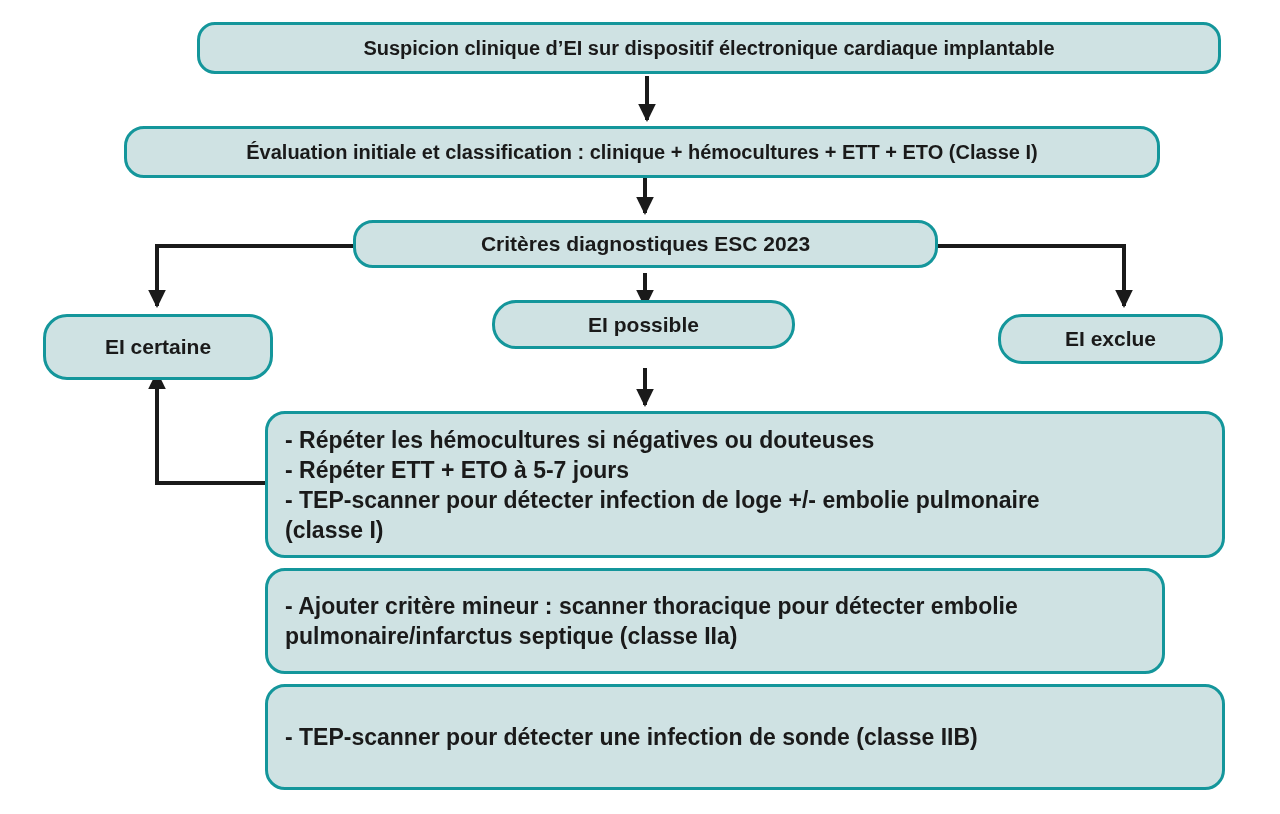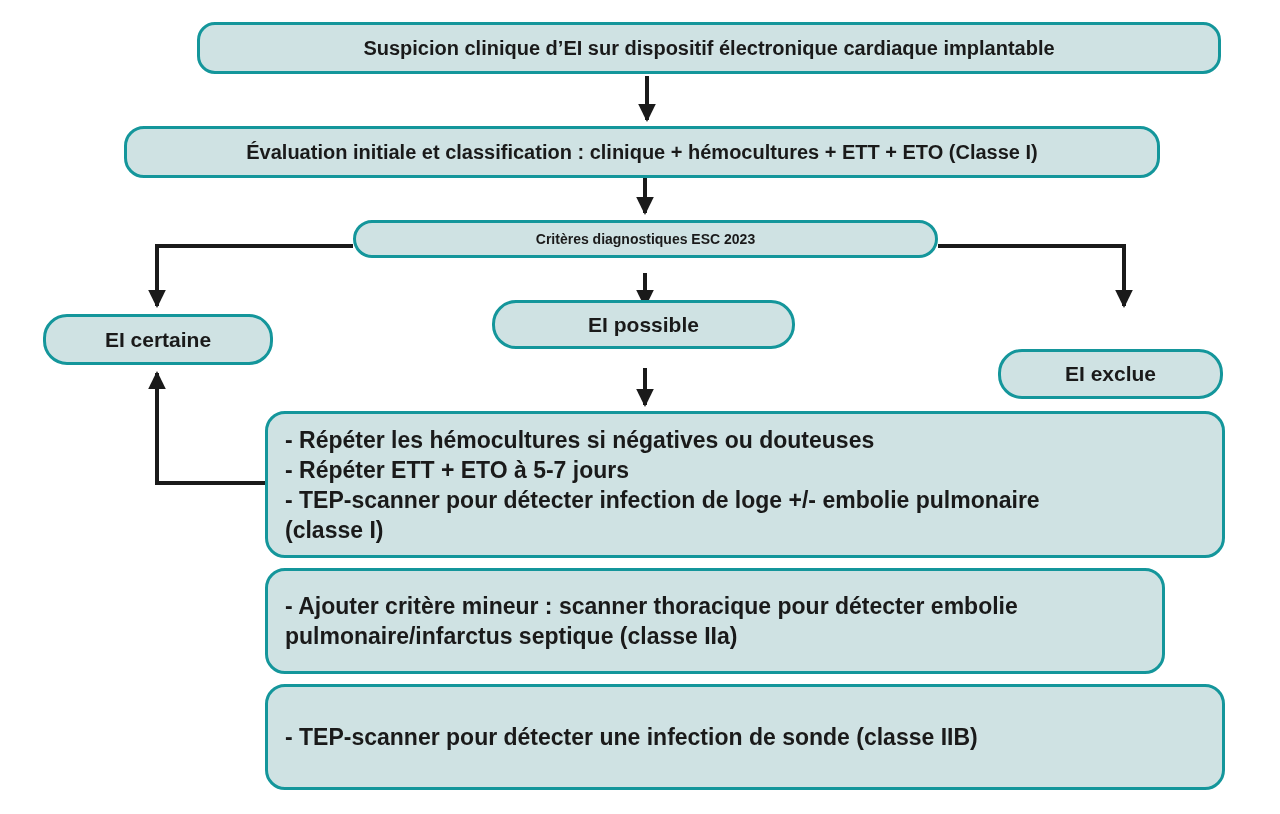--- a/index.html
+++ b/index.html
@@ -92,33 +92,33 @@
   </svg>
 
   <div class="node rounded-sm" style="left:197px; top:22px; width:1024px; height:52px;">
     <span class="label">Suspicion clinique d’EI sur dispositif électronique cardiaque implantable</span>
   </div>
 
   <div class="node rounded-md" style="left:124px; top:126px; width:1036px; height:52px;">
     <span class="label">Évaluation initiale et classification : clinique + hémocultures + ETT + ETO (Classe I)</span>
   </div>
 
-  <div class="node rounded-md" style="left:353px; top:220px; width:585px; height:38px; font-size:14px;">
+  <div class="node rounded-md" style="left:353px; top:220px; width:585px; height:48px; font-size:21px;">
     <span class="label">Critères diagnostiques ESC 2023</span>
   </div>
 
-  <div class="node outcome rounded-lg" style="left:43px; top:314px; width:230px; height:51px;">
+  <div class="node outcome rounded-lg" style="left:43px; top:314px; width:230px; height:66px;">
     <span class="label">EI certaine</span>
   </div>
 
   <div class="node outcome rounded-lg" style="left:492px; top:300px; width:303px; height:49px;">
     <span class="label">EI possible</span>
   </div>
 
-  <div class="node outcome rounded-lg" style="left:998px; top:314px; width:225px; height:50px;margin-top:35px;">
+  <div class="node outcome rounded-lg" style="left:998px; top:314px; width:225px; height:50px;">
     <span class="label">EI exclue</span>
   </div>
 
   <div class="node detail" style="left:265px; top:411px; width:960px; height:147px;">
     <div class="line">- Répéter les hémocultures si négatives ou douteuses</div>
     <div class="line">- Répéter ETT + ETO à 5-7 jours</div>
     <div class="line">- TEP-scanner pour détecter infection de loge +/- embolie pulmonaire</div>
     <div class="line">(classe I)</div>
   </div>
 

